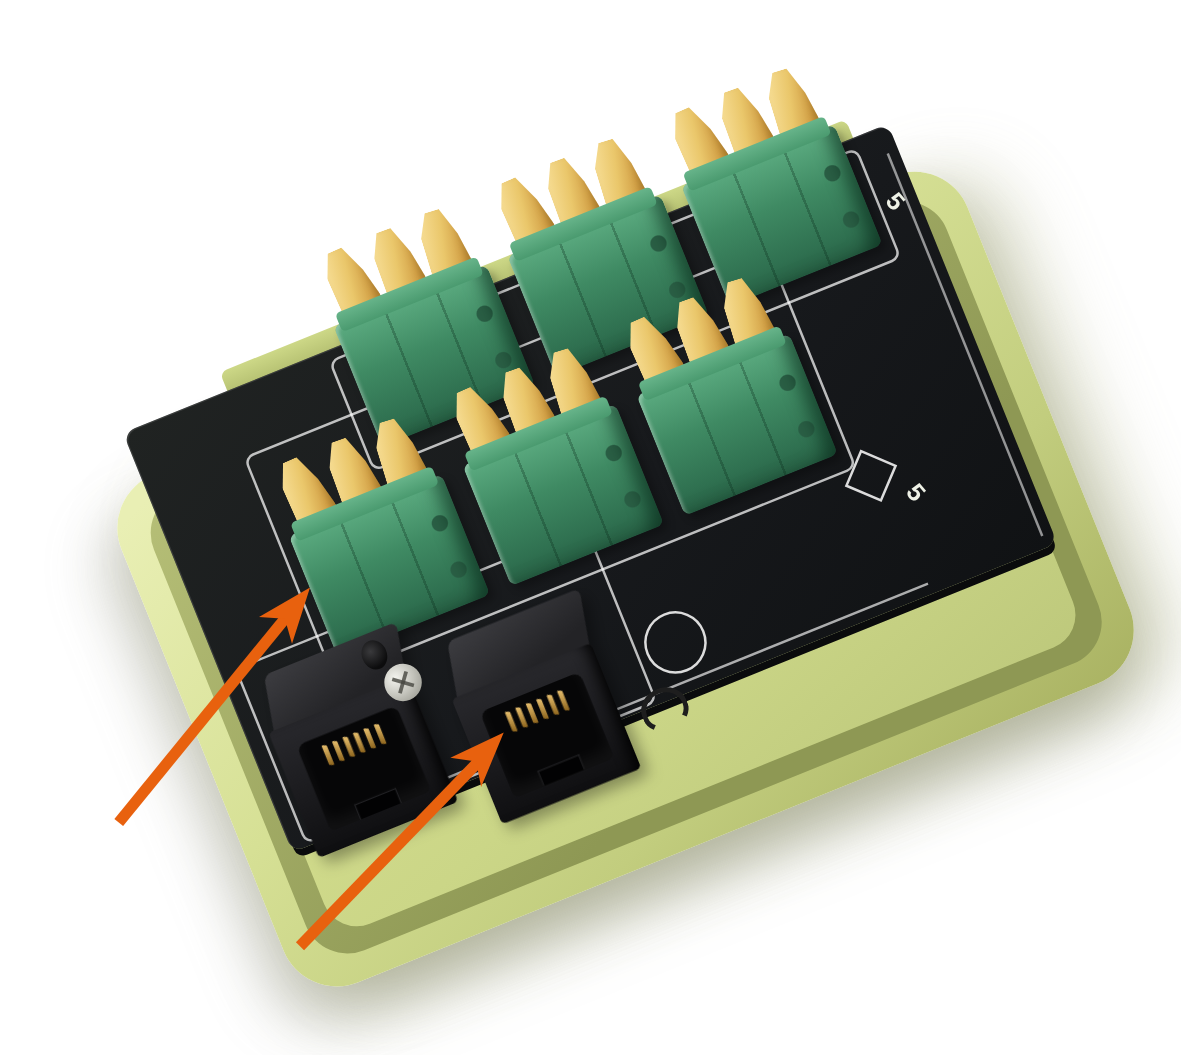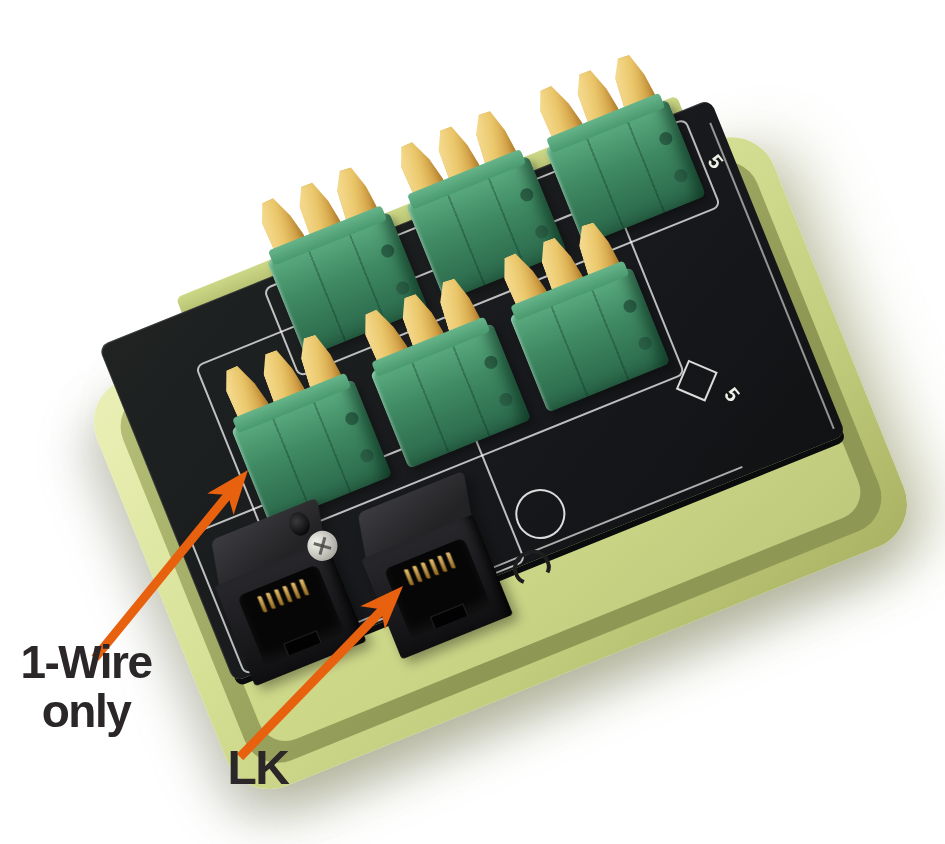--- a/index.html
+++ b/index.html
@@ -217,19 +217,14 @@
     <div class="wire-loop"></div>
   </div>
 
   <svg class="arrows" viewBox="0 0 945 844">
     <line x1="95" y1="658" x2="232" y2="490" stroke-width="9" stroke="#e8610e"></line>
     <polygon points="248,470 233.6,514.9 227.9,494.9 207.2,493.6" fill="#e8610e"></polygon>
     <line x1="240" y1="757" x2="385" y2="607" stroke-width="9" stroke="#e8610e"></line>
     <polygon points="403,586 384.9,629.6 380.9,609.2 360.3,606.2" fill="#e8610e"></polygon>
   </svg>
 
-  <div class="label label-1wire">
-    <div>1-Wire</div>
-    <div>only</div>
-  </div>
-  <div class="label label-lk">LK</div>
 
 </div>
 
 </body></html>

